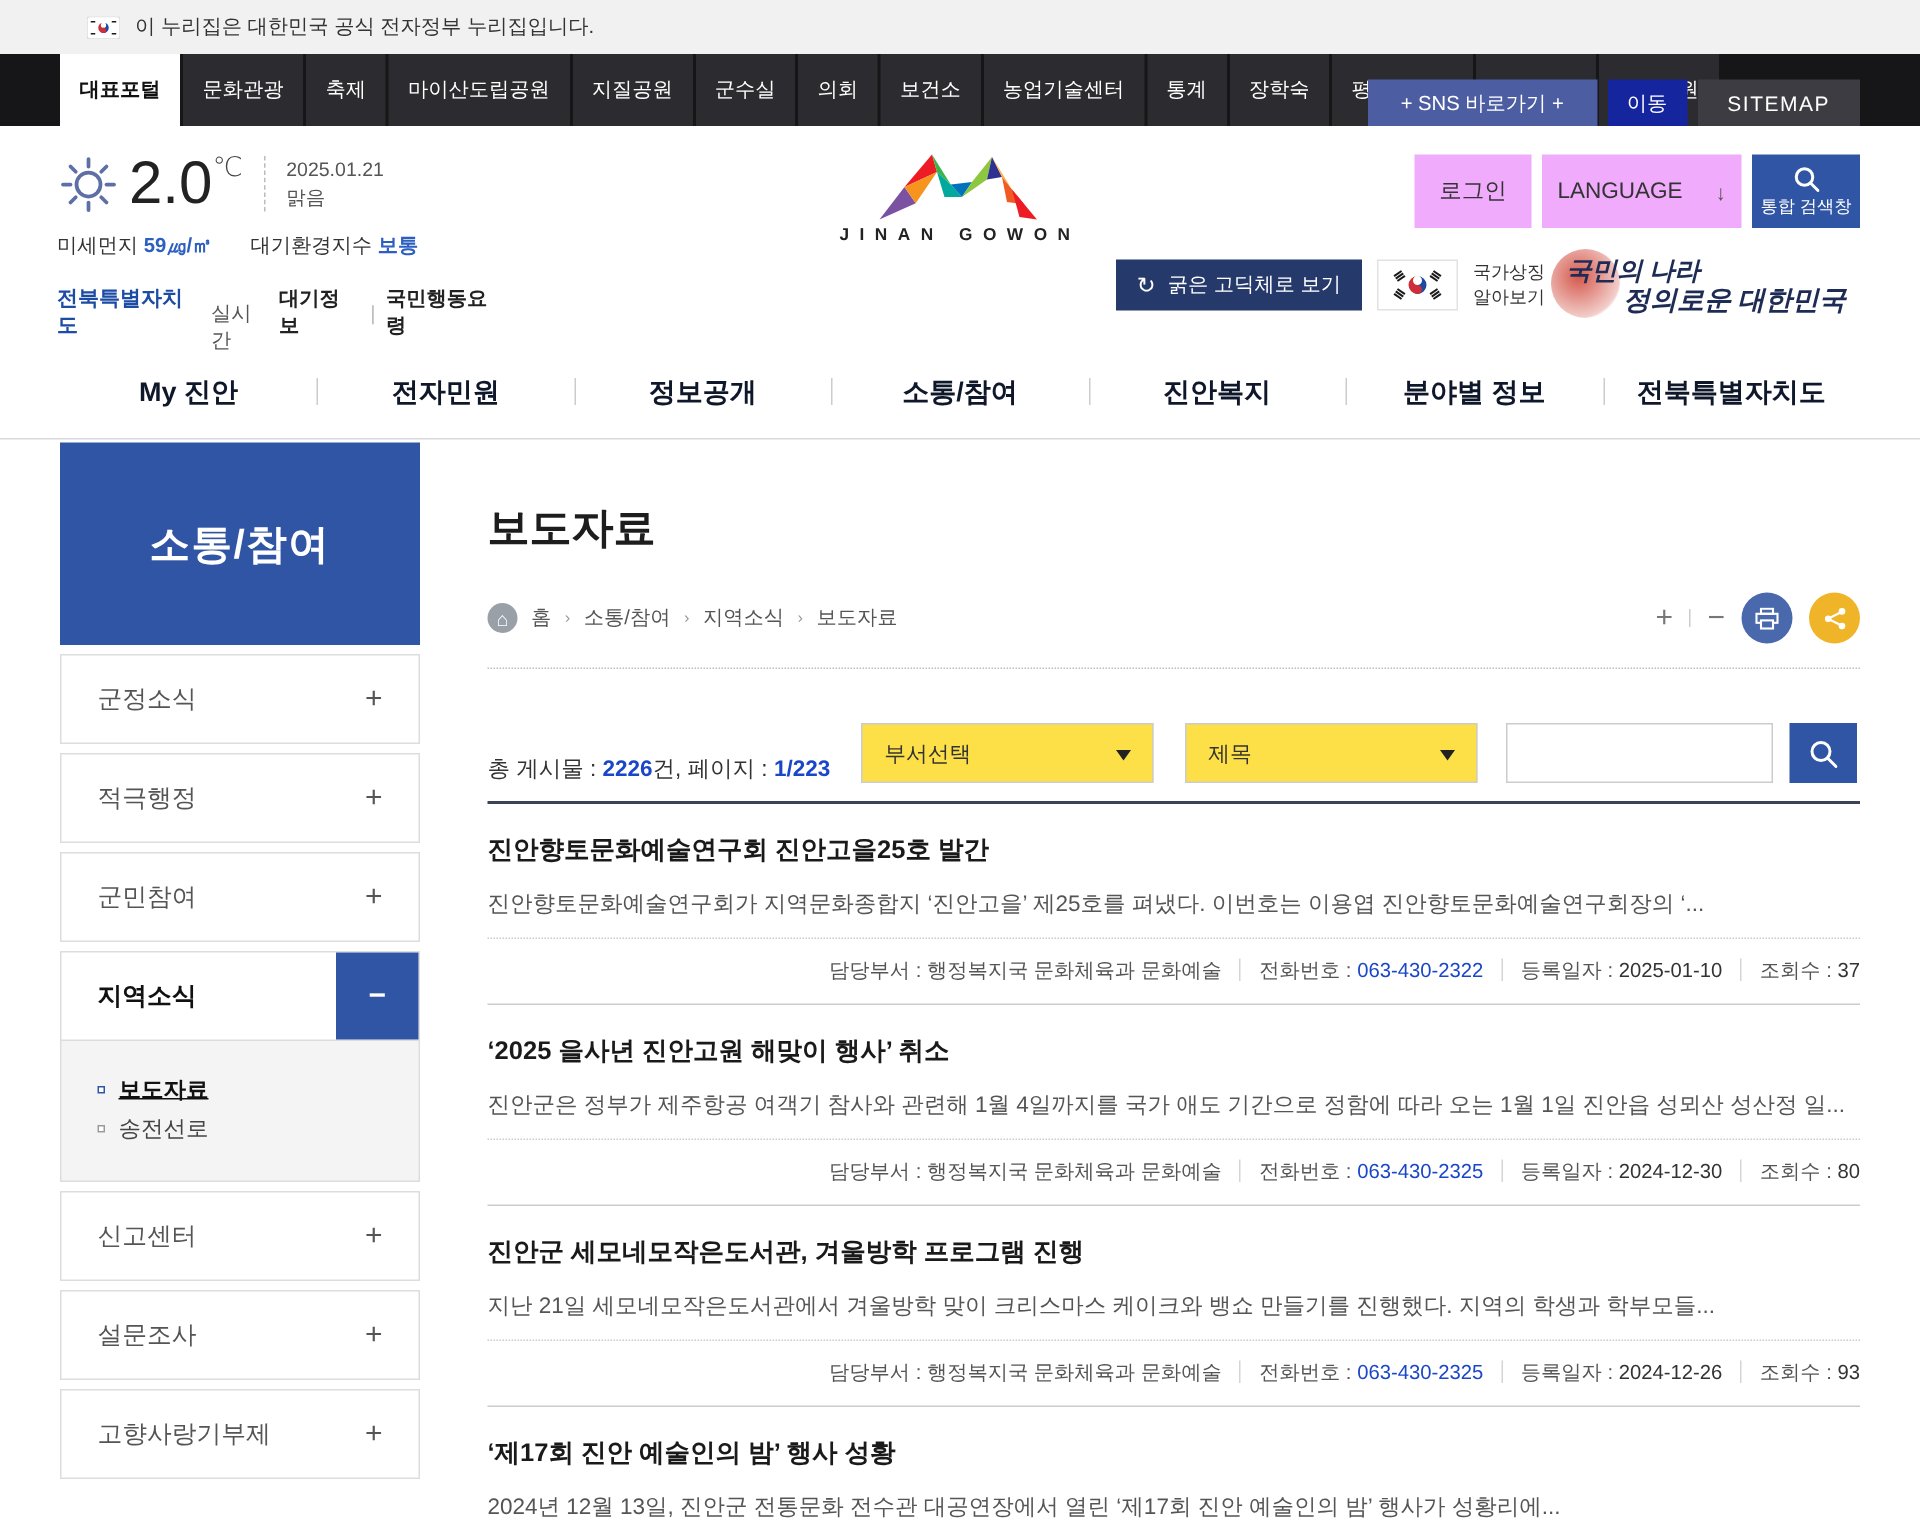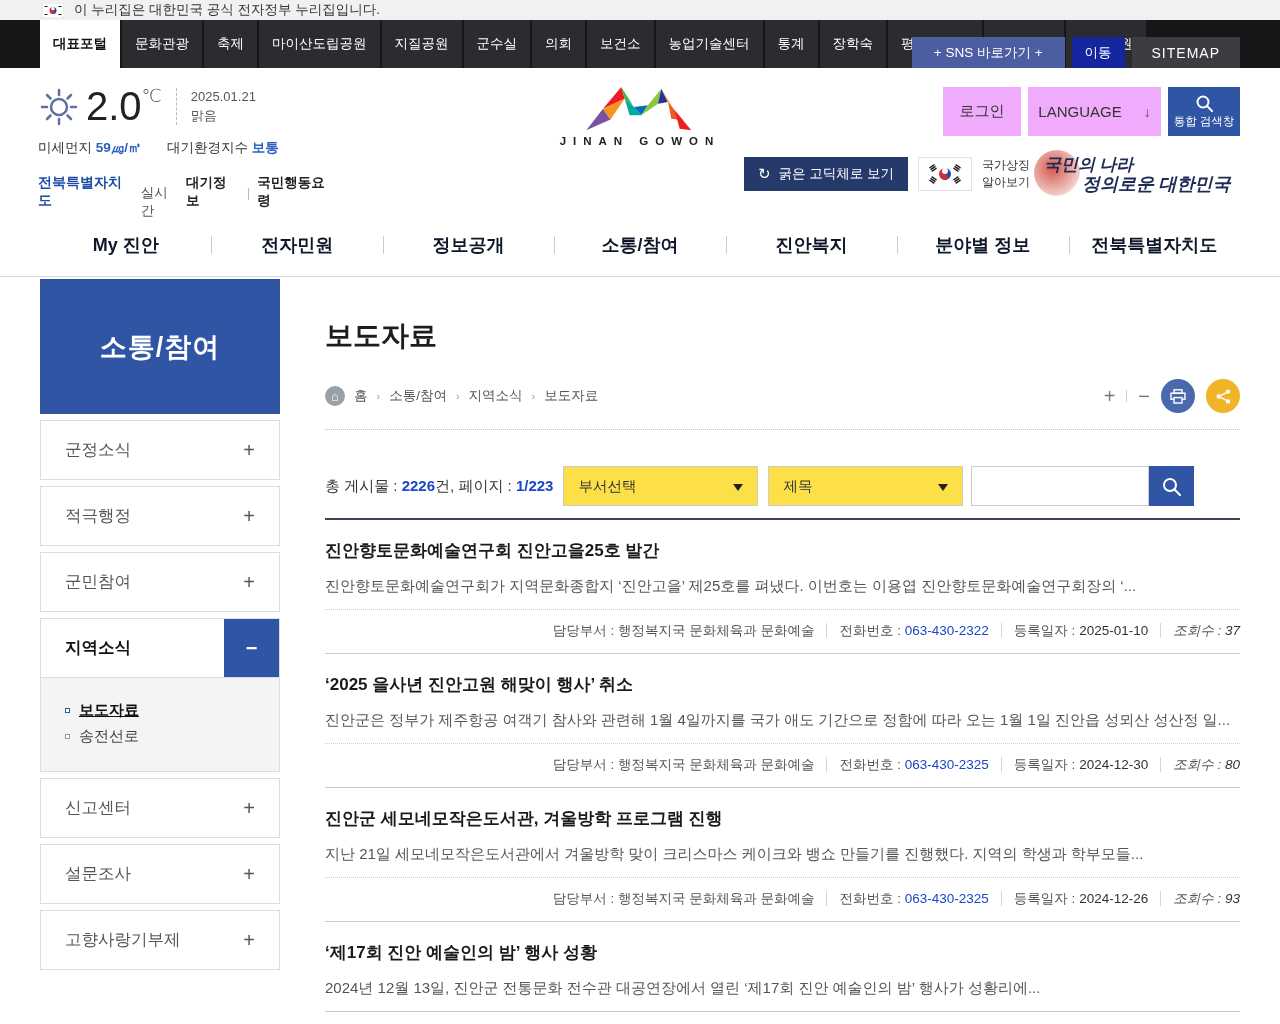--- a/index.html
+++ b/index.html
@@ -1,20 +1,20 @@
 <!DOCTYPE html>
 <html><head>
 <meta charset="utf-8">
 <style>
   * { margin:0; padding:0; box-sizing:border-box; }
   html,body { width:1280px; height:1024px; overflow:hidden; background:#fff;
     font-family:"Liberation Sans","DejaVu Sans",sans-serif; color:#222; }
 
   
-  .gov-banner { height:20px; background:#f1f1f2; display:flex; align-items:center; padding-left:42px; gap:10px; }
+  .gov-banner { height:36px; background:#f1f1f2; display:flex; align-items:center; padding-left:58px; gap:10px; }
   .gov-banner span.txt { font-size:13.5px; color:#333; }
 
   
   .util-nav { height:48px; background:#161618; display:flex; align-items:stretch; padding-left:40px; position:relative; }
   .util-tab { background:#2c2c30; color:#fff; font-size:13.5px; display:flex; align-items:center; padding:0 13px; margin-right:2px; cursor:pointer; white-space:nowrap; }
   .util-tab.active { background:#fff; color:#111; font-weight:bold; }
   .util-right { position:absolute; right:40px; top:17px; bottom:0; display:flex; align-items:stretch; }
   .btn-sns { background:#4d5da1; color:#fff; font-size:13.5px; display:flex; align-items:center; padding:0 22px; margin-right:7px; cursor:pointer; }
   .btn-move { background:#15259e; color:#fff; font-size:13.5px; display:flex; align-items:center; padding:0 13px; margin-right:7px; cursor:pointer; }
   .btn-sitemap { background:#3c3c42; color:#fff; font-size:14px; letter-spacing:1px; display:flex; align-items:center; padding:0 20px; cursor:pointer; }
@@ -84,37 +84,37 @@
   .crumbs { display:flex; align-items:center; gap:9px; font-size:13.5px; color:#555; }
   .home-ic { width:20px; height:20px; border-radius:50%; background:#9aa0a8; color:#fff; font-size:13px; display:flex; align-items:center; justify-content:center; }
   .crumbs .sep { color:#999; font-size:11px; }
   .crumb-tools { margin-left:auto; display:flex; align-items:center; gap:11px; }
   .fz { font-size:20px; color:#777; cursor:pointer; line-height:1; }
   .fz-div { width:1px; height:12px; background:#ccc; }
   .cir { width:34px; height:34px; border-radius:50%; display:flex; align-items:center; justify-content:center; cursor:pointer; }
   .cir.print { background:#4a69ad; }
   .cir.share { background:#f0b429; }
 
-  .ctrl-row { margin-top:36px; display:flex; align-items:center; }
+  .ctrl-row { margin-top:36px; display:flex; align-items:flex-end;gap:11px; }
   .list-info { font-size:15px; color:#333; }
   .list-info .blue { color:#1a46c8; font-weight:bold; }
   .sel { width:195px; height:40px; border:1px solid #ccc; display:flex; align-items:center; padding:0 14px; font-size:14.5px; color:#333; margin-left:10px; position:relative; cursor:pointer; background:#fde047; }
   .sel:first-of-type { margin-left:auto; }
   .sel .tri { position:absolute; right:14px; top:17px; width:0; height:0; border-left:5px solid transparent; border-right:5px solid transparent; border-top:7px solid #222; }
   .srch-input { width:178px; height:40px; border:1px solid #ccc; margin-left:8px; padding:0 10px; font-size:14px; }
   .srch-btn { width:45px; height:40px; background:#2f55a4; border:none; display:flex; align-items:center; justify-content:center; cursor:pointer; }
 
   .post-list { margin-top:12px; border-top:2px solid #3b4354; }
   .post { border-bottom:1px solid #ccc; padding:19px 0 13px; }
   .post-title { font-size:17px; font-weight:bold; color:#1a1a1a; cursor:pointer; }
   .post-desc { font-size:15px; color:#555; margin-top:15px; }
   .post-meta { margin-top:13px; border-top:1px dotted #ccc; padding-top:12px; text-align:right; font-size:13.5px; color:#555; }
   .post-meta .seg { padding:0 12px; }
   .post-meta .seg + .seg { border-left:1px solid #d5d5d5; }
-  .post-meta .seg:last-child { padding-right:0;font-style:italic; }
+  .post-meta .seg:last-child { padding-right:0; }
   .post-meta .phone { color:#1a46c8; }
   .post-meta .dark { color:#333; }
   svg { display:block; }
 </style>
 </head>
 <body>
 
 <div class="gov-banner">
   <svg width="22" height="15" viewBox="0 0 22 15">
     <rect width="22" height="15" rx="2" fill="#fff" stroke="#ddd"></rect>

